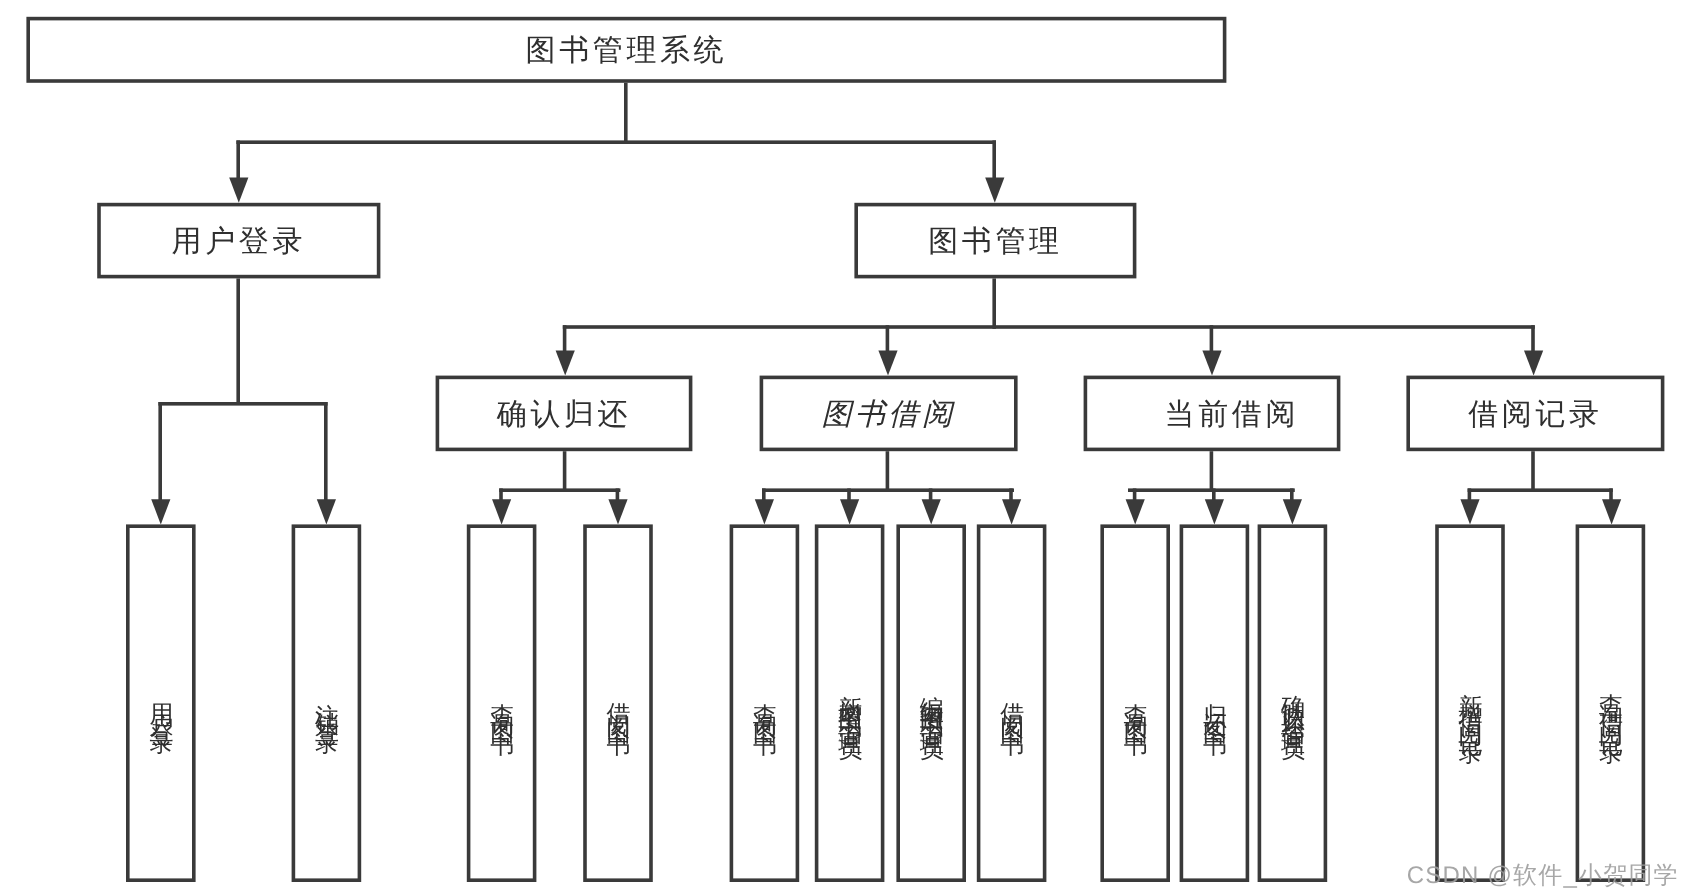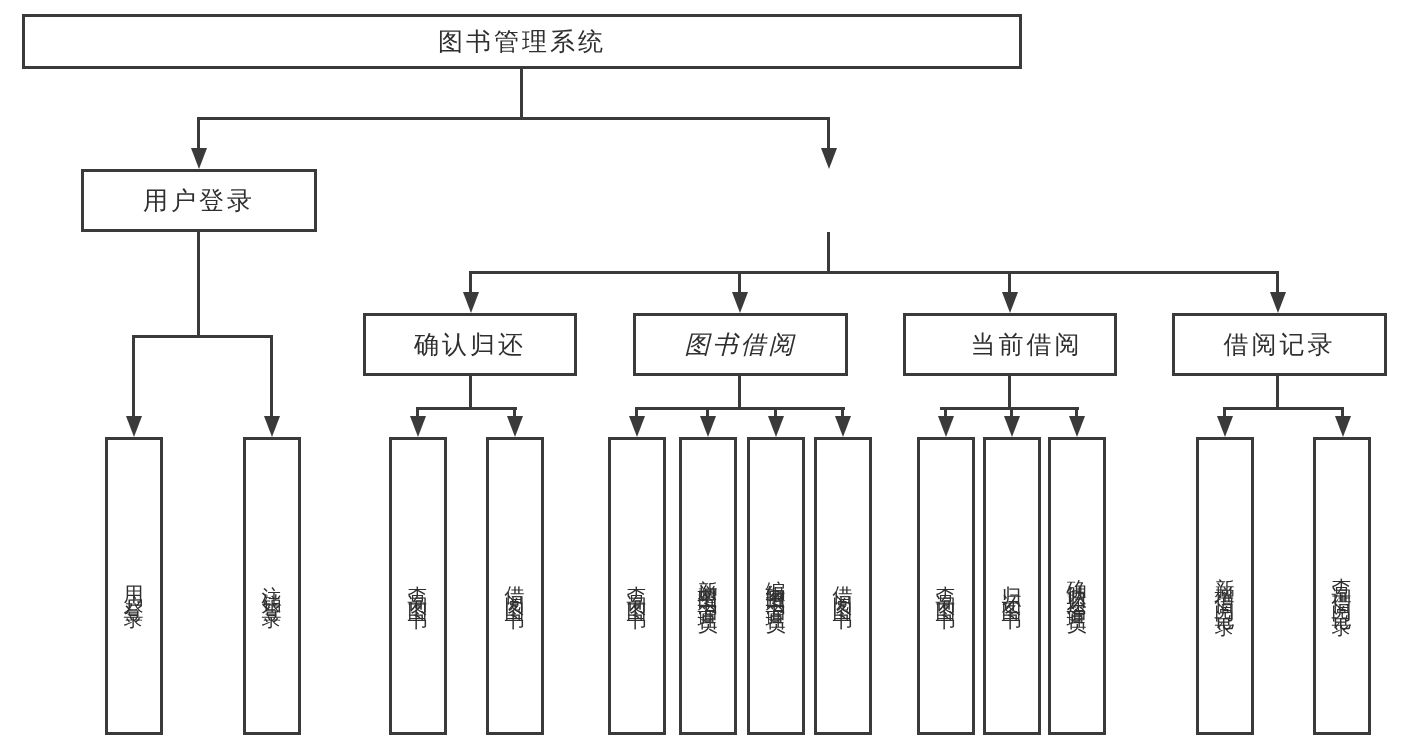--- a/index.html
+++ b/index.html
@@ -74,20 +74,21 @@
   <div class="box" style="left:22px; top:14px; width:1000px; height:55px;">图书管理系统</div>
 
   <div class="vl" style="left:520px; top:69px; height:50px;"></div>
   <div class="hl" style="left:197px; top:117px; width:633px;"></div>
   <div class="vl" style="left:197px; top:117px; height:34px;"></div>
   <div class="ar" style="left:191px; top:148px;"></div>
   <div class="vl" style="left:827px; top:117px; height:34px;"></div>
   <div class="ar" style="left:821px; top:148px;"></div>
 
   <div class="box" style="left:81px; top:169px; width:236px; height:63px;">用户登录</div>
+  <div class="box" style="left:712px; top:169px; width:235px; height:63px;">图书管理</div>
 
   <div class="vl" style="left:197px; top:232px; height:105px;"></div>
   <div class="hl" style="left:132px; top:335px; width:141px;"></div>
   <div class="vl" style="left:132px; top:335px; height:82px;"></div>
   <div class="ar" style="left:126px; top:416px;"></div>
   <div class="vl" style="left:270px; top:335px; height:82px;"></div>
   <div class="ar" style="left:264px; top:416px;"></div>
 
   <div class="vl" style="left:827px; top:232px; height:42px;"></div>
   <div class="hl" style="left:469px; top:271px; width:810px;"></div>
@@ -152,14 +153,15 @@
   <div class="vbox" style="left:747px; top:437px; width:58px; height:298px; letter-spacing:5px;">编辑图书（管理员）</div>
   <div class="vbox" style="left:814px; top:437px; width:58px; height:298px;">借阅图书</div>
 
   <div class="vbox" style="left:917px; top:437px; width:58px; height:298px;">查询图书</div>
   <div class="vbox" style="left:983px; top:437px; width:58px; height:298px;">归还图书</div>
   <div class="vbox" style="left:1048px; top:437px; width:58px; height:298px; letter-spacing:5px;">确认归还（管理员）</div>
 
   <div class="vbox" style="left:1196px; top:437px; width:58px; height:298px;">新增借阅记录</div>
   <div class="vbox" style="left:1313px; top:437px; width:58px; height:298px;">查询借阅记录</div>
 
+  <div class="watermark">CSDN @软件_小贺同学</div>
 
 </div>
 
 </body></html>

